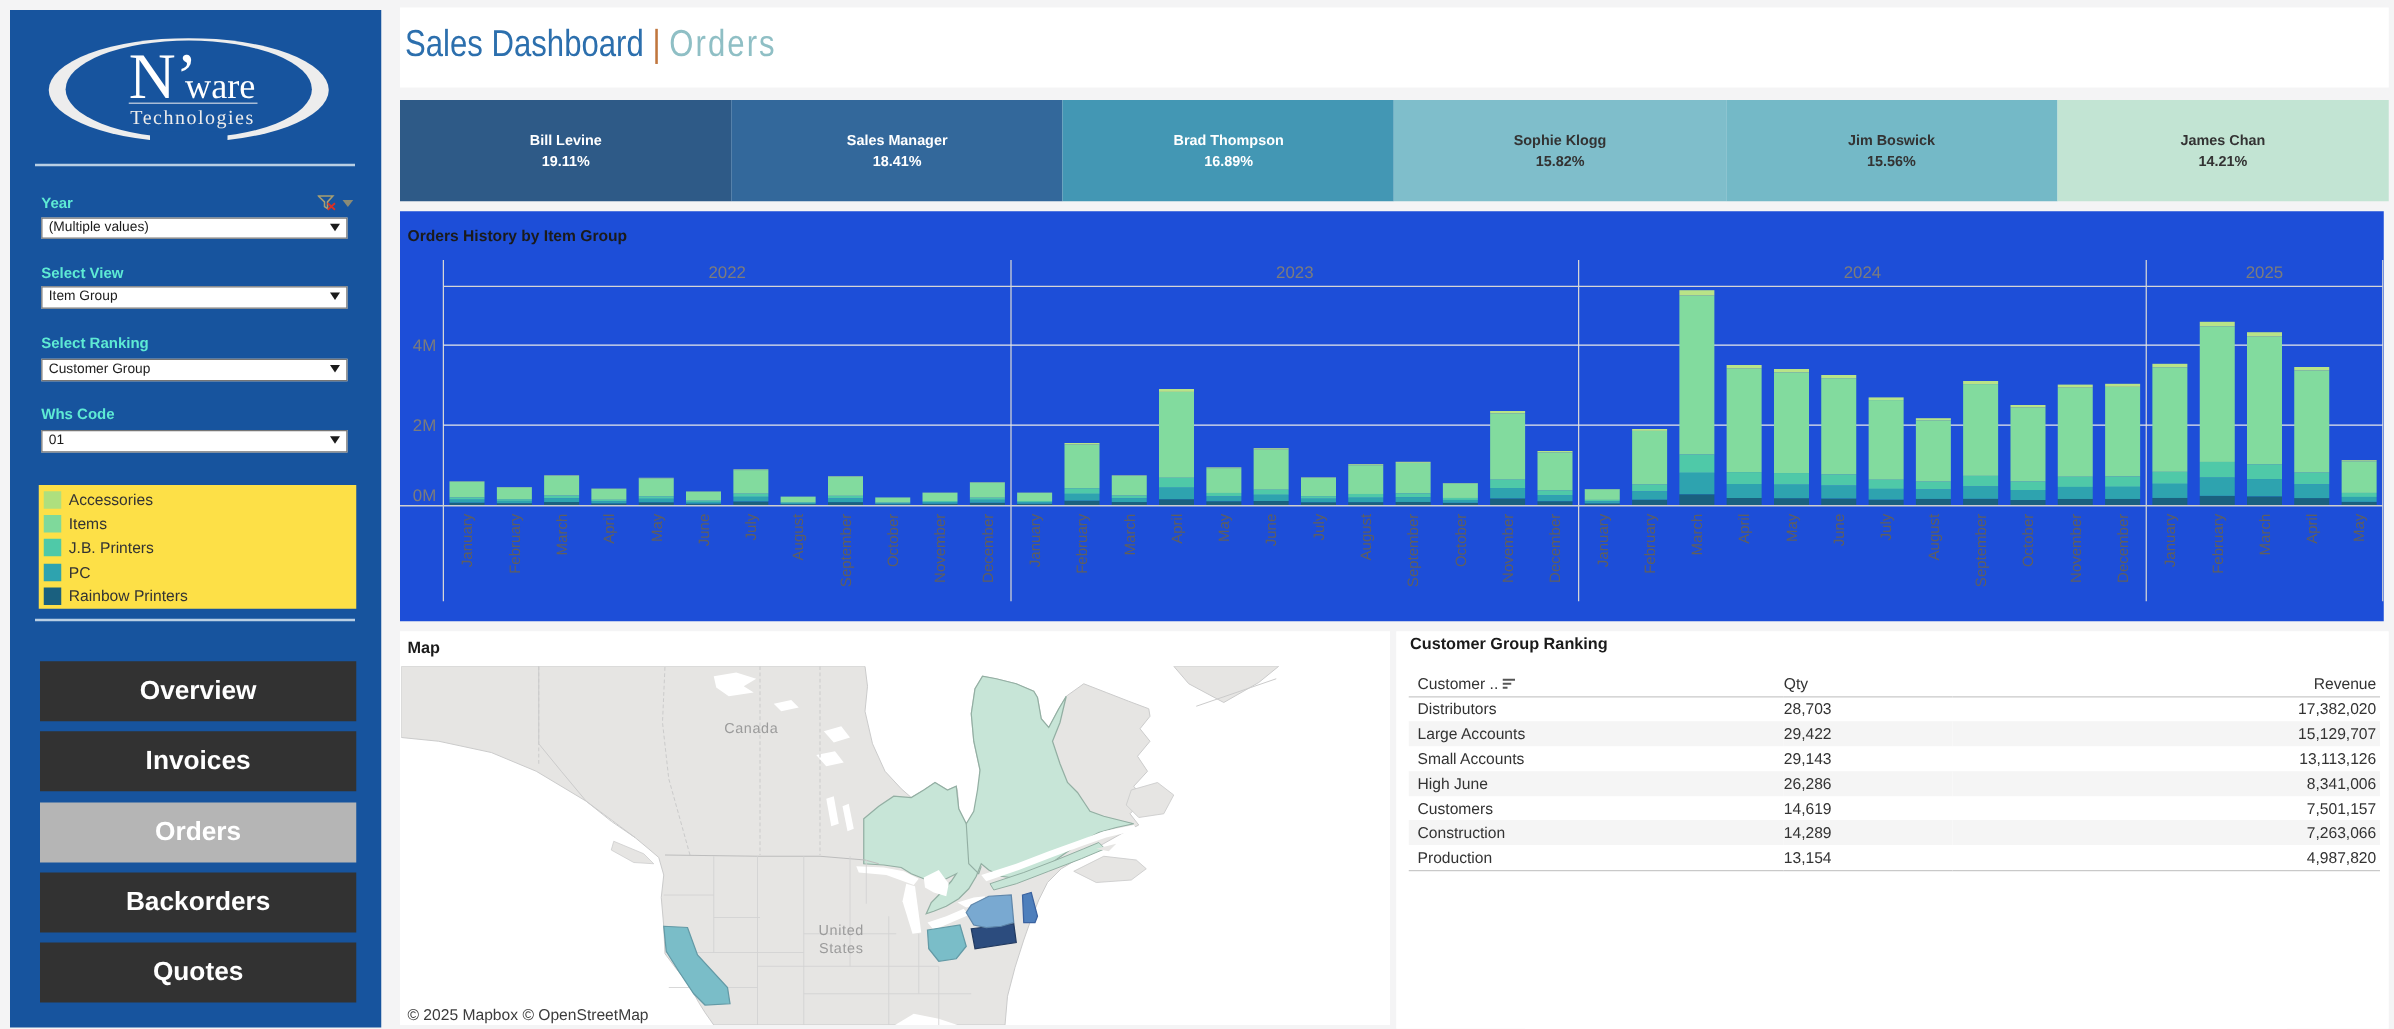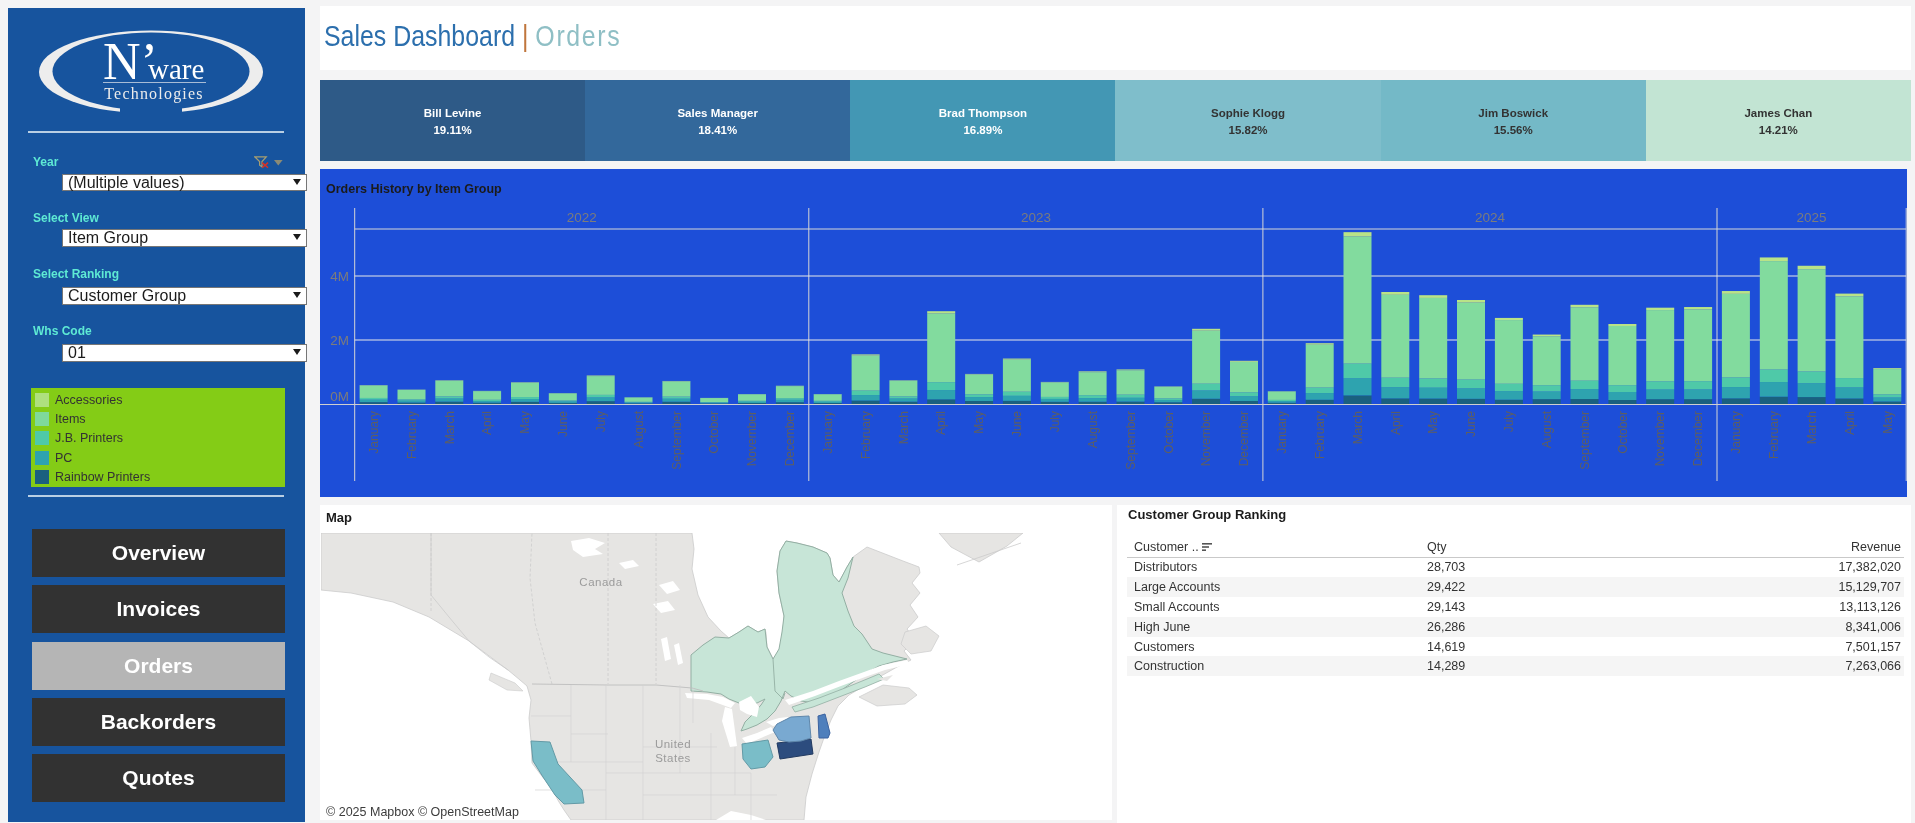--- a/index.html
+++ b/index.html
@@ -1,23 +1,23 @@
 <!DOCTYPE html>
 <html><head><meta charset="utf-8">
 <style>
 * { margin:0; padding:0; box-sizing:border-box; }
 html,body { width:1915px; height:823px; background:#f4f4f5; font-family:"Liberation Sans",sans-serif; overflow:hidden; }
 .abs { position:absolute; }
 #sidebar { left:8px; top:8px; width:297px; height:814px; background:#17549e; }
 #logo { position:absolute; left:0; top:14px; width:297px; height:105px; }
 .sideline { position:absolute; left:20px; width:256px; height:2px; background:#b9cfe4; }
 .flabel { position:absolute; left:25px; color:#5eead4; font-weight:bold; font-size:12px; }
-.dd { position:absolute; left:25px; width:245px; height:17.5px; background:#fff; border:1px solid #767676; font-size:16px; color:#1b1b1b; line-height:15px; padding-left:5px;margin-left:29px; }
+.dd { position:absolute; left:25px; width:245px; height:17.5px; background:#fff; border:1px solid #767676; font-size:11px; color:#1b1b1b; line-height:15px; padding-left:5px; }
 .dd .arr { position:absolute; right:5px; top:4px; width:0; height:0; border-left:4.5px solid transparent; border-right:4.5px solid transparent; border-top:6px solid #1b1b1b; }
-#legendbox { position:absolute; left:23px; top:379.5px; width:254px; height:99px; background:#84cc16; padding-top:3px; }
+#legendbox { position:absolute; left:23px; top:379.5px; width:254px; height:99px; background:#fde047; padding-top:3px; }
 .lrow { height:19.2px; display:flex; align-items:center; font-size:12.5px; color:#333; }
 .sw { width:14px; height:14px; margin-left:4px; margin-right:6px; display:inline-block; }
 .navbtn { position:absolute; left:24px; width:253px; height:48px; background:#323232; color:#fff; font-weight:bold; font-size:21px; text-align:center; line-height:48px; }
 #titlepanel { left:320px; top:6px; width:1591px; height:64px; background:#fff; }
 #title { position:absolute; left:324px; top:19px; font-size:30px; transform:scaleX(0.83); transform-origin:left top; white-space:nowrap; }
 #title .ord { letter-spacing:2px; }
 #ribbon { left:320px; top:80px; width:1591px; height:81px; display:flex; }
 .seg { width:265.17px; height:81px; text-align:center; font-size:11.5px; font-weight:bold; }
 .seg .nm { margin-top:27px; }
 .seg .pc { margin-top:5px; }
@@ -488,14 +488,19 @@
 <tr>
         <td class="c1">Customers</td>
         <td class="c2">14,619</td>
         <td class="c3">7,501,157</td>
       </tr>
 <tr class="alt">
         <td class="c1">Construction</td>
         <td class="c2">14,289</td>
         <td class="c3">7,263,066</td>
       </tr>
+<tr class="last">
+        <td class="c1">Production</td>
+        <td class="c2">13,154</td>
+        <td class="c3">4,987,820</td>
+      </tr>
 </tbody>
   </table>
 
 </body></html>

